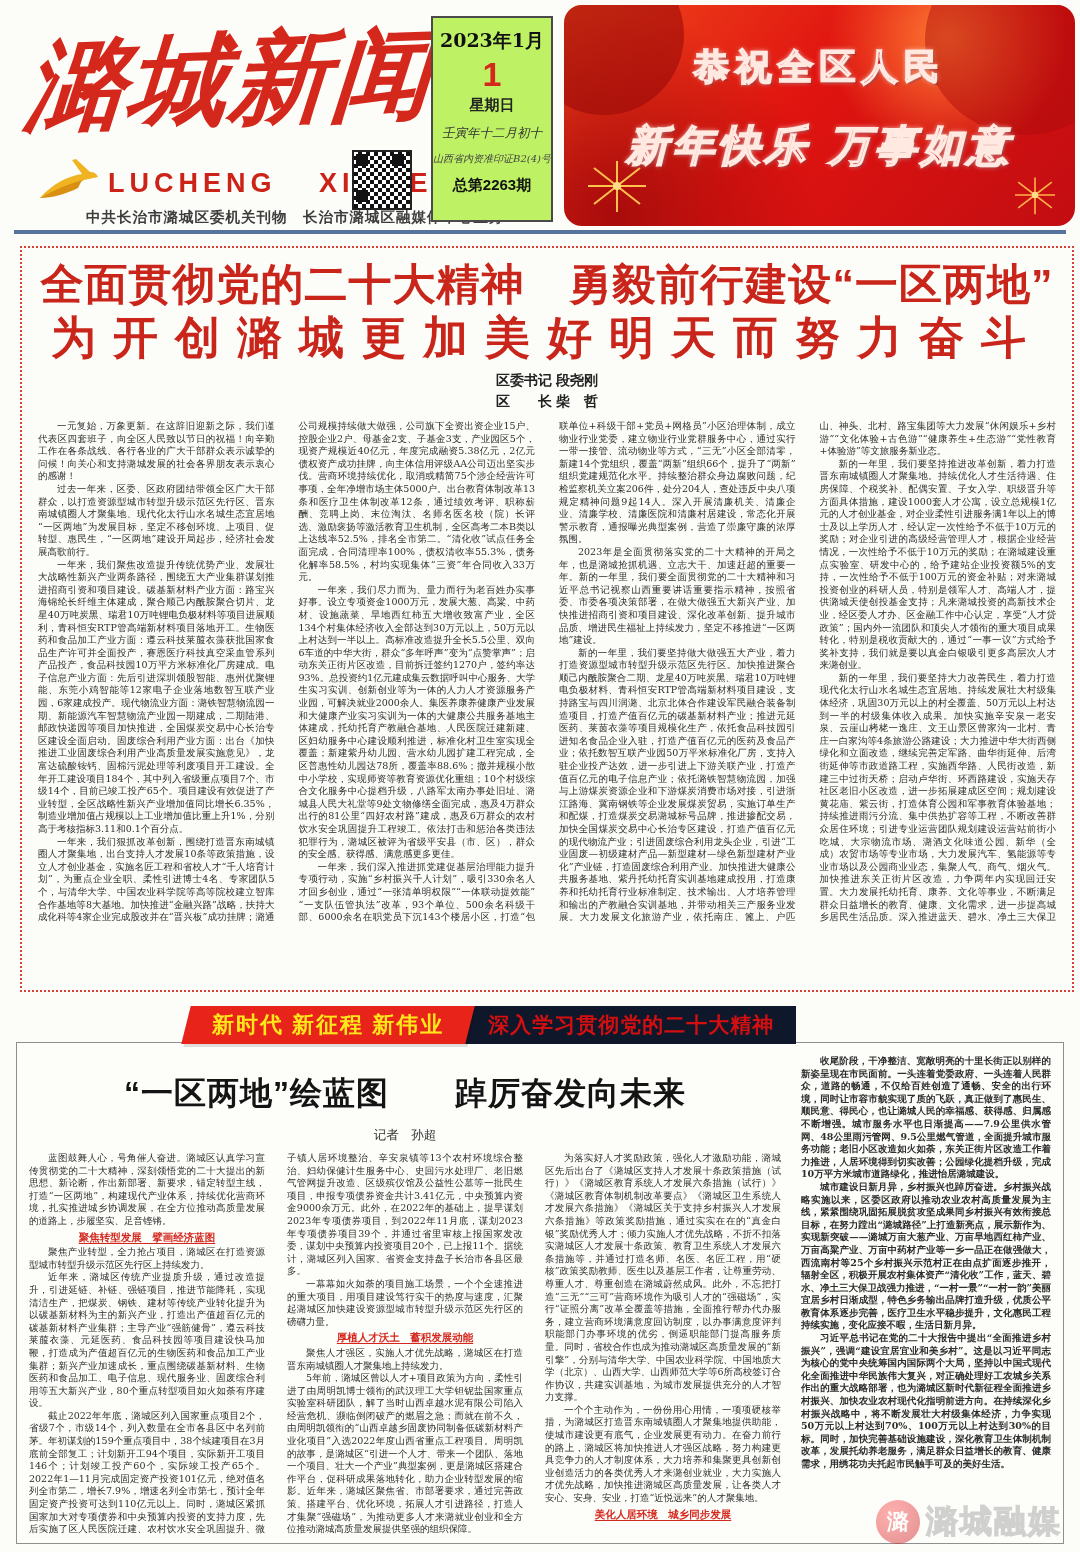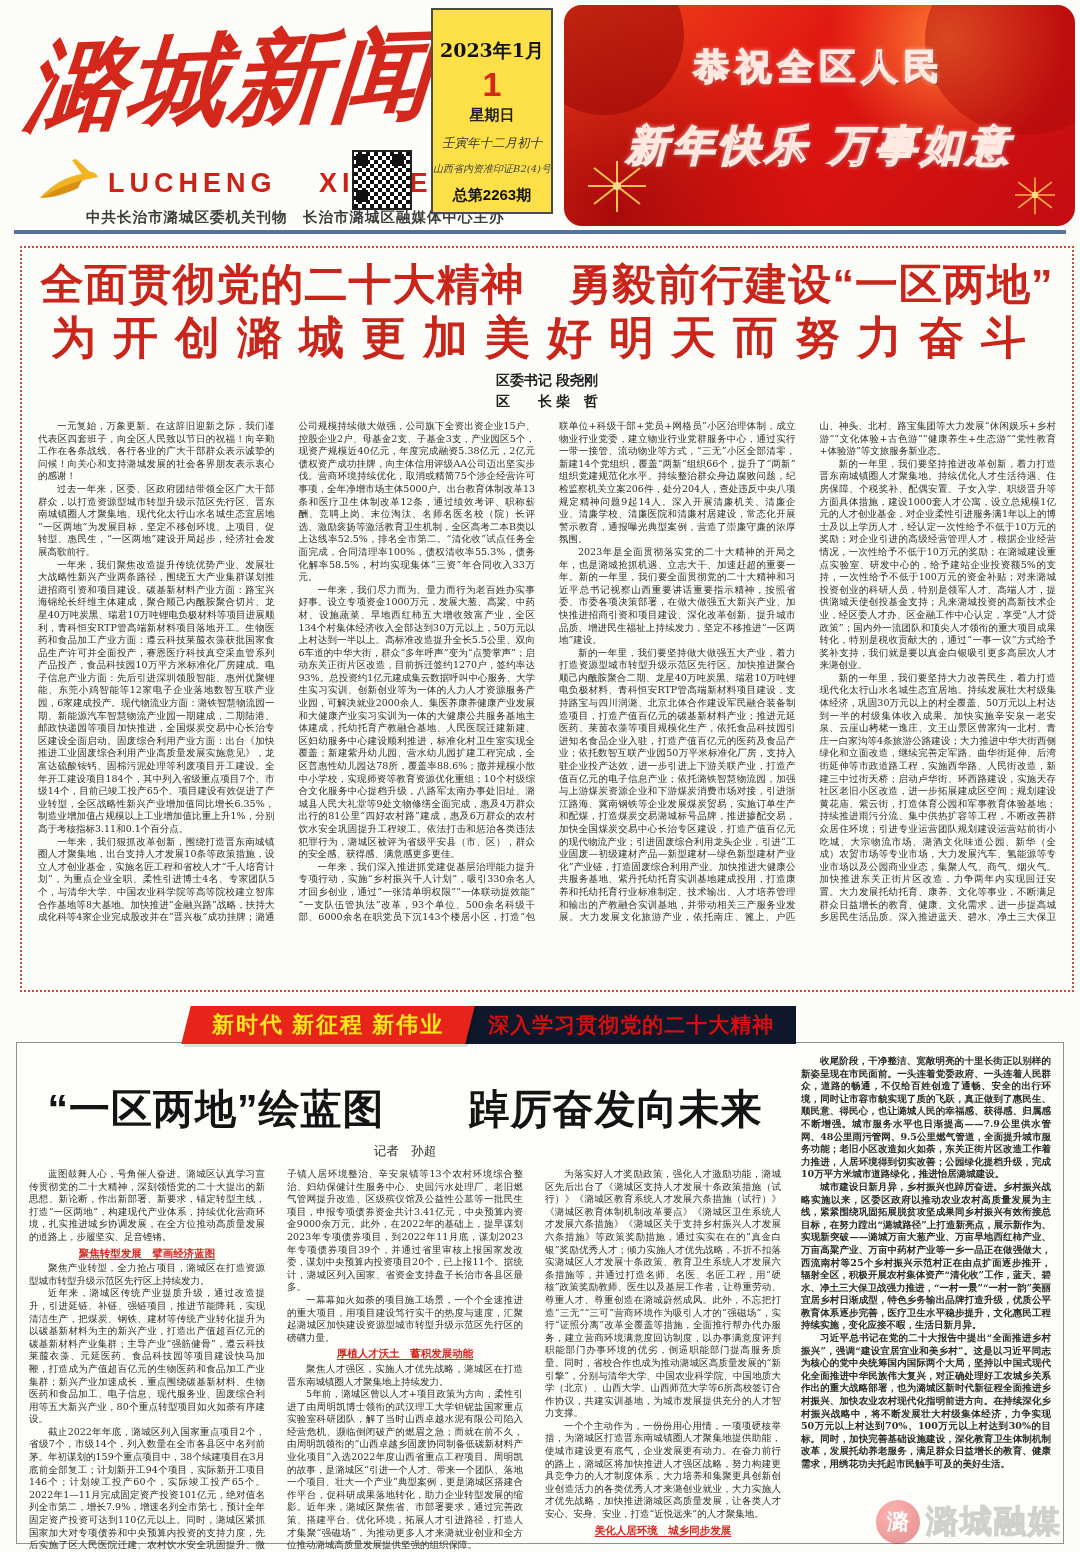--- a/index.html
+++ b/index.html
@@ -15,22 +15,22 @@
         letter-spacing:5px;word-spacing:30px;white-space:nowrap;}
   .qr{position:absolute;left:352px;top:150px;width:56px;height:56px;border:2px solid #222;
       background:
         linear-gradient(#111,#111) 2px 2px/12px 12px no-repeat,
         linear-gradient(#111,#111) 38px 2px/12px 12px no-repeat,
         linear-gradient(#111,#111) 2px 38px/12px 12px no-repeat,
         repeating-conic-gradient(#111 0 25%,#fff 0 50%) 0 0/8px 8px;}
   .organ-line{position:absolute;left:86px;top:208px;font-size:14.5px;font-weight:bold;color:#3d3d3d;
         letter-spacing:1px;white-space:nowrap;}
   
-  .date-box{position:absolute;left:431px;top:8px;width:122px;height:206px;border:2px solid #4a4a4a;
-        text-align:center;box-sizing:border-box;padding-top:28px;background:#fde047;}
+  .date-box{position:absolute;left:431px;top:16px;width:122px;height:206px;border:2px solid #4a4a4a;
+        text-align:center;box-sizing:border-box;padding-top:10px;background:#bef264;}
   .date-month{font-size:19px;font-weight:bold;font-family:"DejaVu Serif",serif;color:#111;}
   .date-day{font-size:34px;font-weight:bold;color:#d5281c;line-height:40px;}
   .date-week{font-size:15px;font-weight:bold;color:#222;margin-top:2px;}
   .date-lunar{font-size:12.5px;font-style:italic;font-family:Liberation Mono, monospace;color:#333;margin-top:10px;}
   .date-license{font-size:10px;font-style:italic;font-family:"DejaVu Serif",serif;color:#444;margin-top:10px;}
   .date-issue{font-size:15px;font-weight:bold;color:#111;margin-top:10px;}
   
   .banner{position:absolute;left:564px;top:5px;width:511px;height:221px;border-radius:18px;overflow:hidden;
         background:radial-gradient(circle at 75% 15%, #ff7a33 0%, rgba(255,122,51,0) 28%),
                    radial-gradient(circle at 10% 95%, #a80b0b 0%, rgba(168,11,11,0) 40%),
@@ -61,21 +61,21 @@
   .section-banner{position:absolute;left:186px;top:1006px;height:38px;display:flex;align-items:stretch;z-index:3;}
   .slogan-red{background:#e8231a;transform:skewX(-14deg);padding:0 26px;display:flex;align-items:center;
         box-shadow:3px 3px 0 rgba(0,0,0,.12);}
   .slogan-red span{transform:skewX(14deg);color:#ffe81a;font-size:22px;font-weight:900;letter-spacing:2px;white-space:nowrap;}
   .slogan-yellow{background:#0f172a;margin-left:-12px;padding:0 22px 0 30px;display:flex;align-items:center;}
   .slogan-yellow span{color:#d40f10;font-size:21px;font-weight:900;letter-spacing:1px;white-space:nowrap;}
   
   .second-box{position:absolute;left:16px;top:1042px;width:1048px;height:502px;border:1px solid #8f8f8f;
         box-sizing:border-box;padding:12px 12px 8px;display:flex;gap:20px;background:#fdfdfa;}
   .second-left{width:752px;}
-  .second-h1{text-align:center;color:#141414;font-weight:900;font-size:41px;line-height:48px;letter-spacing:1px;white-space:nowrap;margin-top:30px;}
+  .second-h1{text-align:center;color:#141414;font-weight:900;font-size:32px;line-height:48px;letter-spacing:1px;white-space:nowrap;margin-top:14px;}
   .second-byline{text-align:center;font-size:12.5px;color:#333;margin:10px 0 8px;}
   .second-left-text{height:386px;overflow:hidden;column-count:3;column-gap:22px;
         font-family:"DejaVu Serif",serif;font-size:9.5px;line-height:12.6px;text-align:justify;color:#2d2d2d;}
   .second-left-text p{margin:0;text-indent:2em;}
   .second-left-text p.subhead{text-indent:0;text-align:center;color:#d4281e;font-weight:bold;font-size:10.5px;
         text-decoration:underline;text-underline-offset:2px;margin:3px 0;font-family:"Liberation Sans",sans-serif;}
   .second-right{flex:1;height:478px;overflow:hidden;
         font-family:"DejaVu Serif",serif;font-size:9.5px;line-height:12.6px;text-align:justify;color:#2d2d2d;}
   .second-right p{margin:0;text-indent:2em;font-weight:bold;}
   

